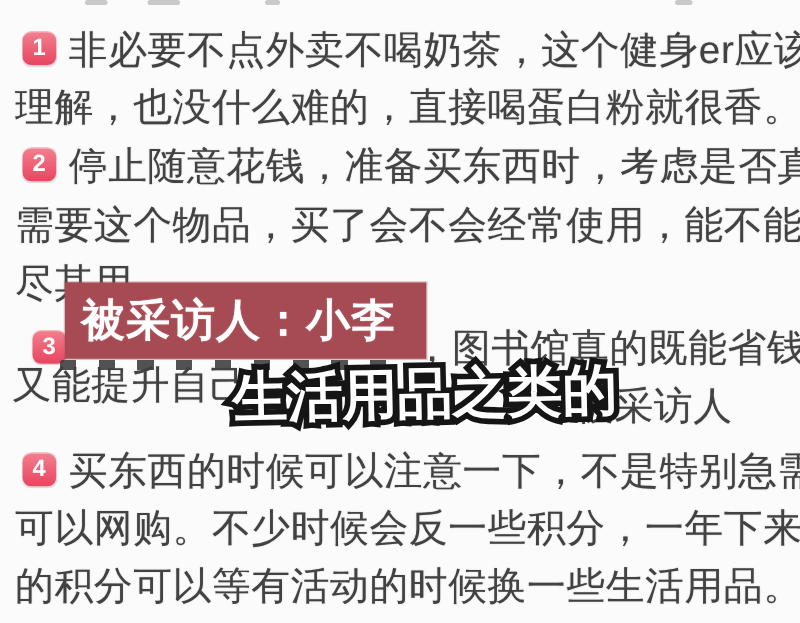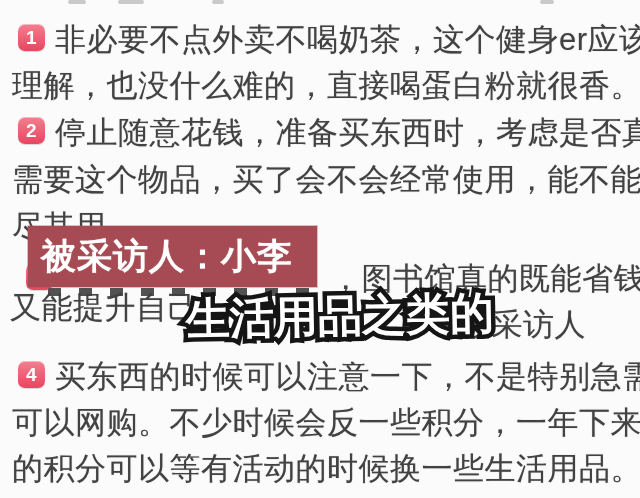--- a/index.html
+++ b/index.html
@@ -56,21 +56,21 @@
     background: repeating-linear-gradient(90deg,
       #3f3f3f 0px, #3f3f3f 13px, transparent 13px, transparent 31px);
     border-radius: 2px;
     opacity: .9;
     z-index: 2;
   }
 
   
   .interviewee {
     position: absolute;
-    left: 28px; top: 226px;
+    left: 52px; top: 226px;
     width: 289px; height: 61px;
     background: #a64b53;
     box-shadow: 0 0 0 1px rgba(166,75,83,.35);
     display: flex; align-items: center;
     padding-left: 13px; box-sizing: border-box;
     z-index: 5;
   }
   .interviewee .label-text {
     color: #ffffff;
     font-size: 35px;

